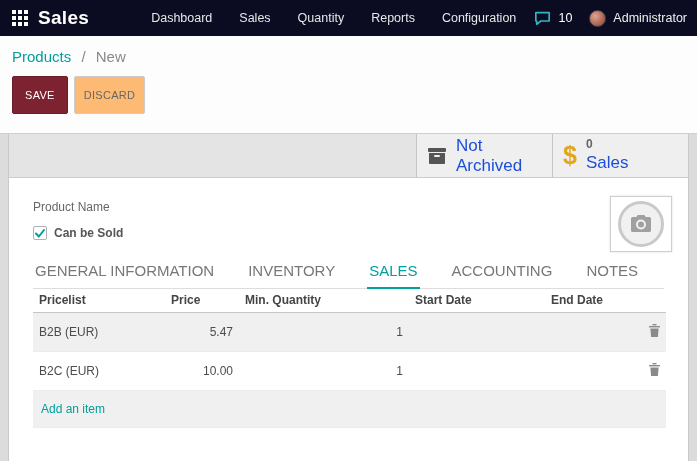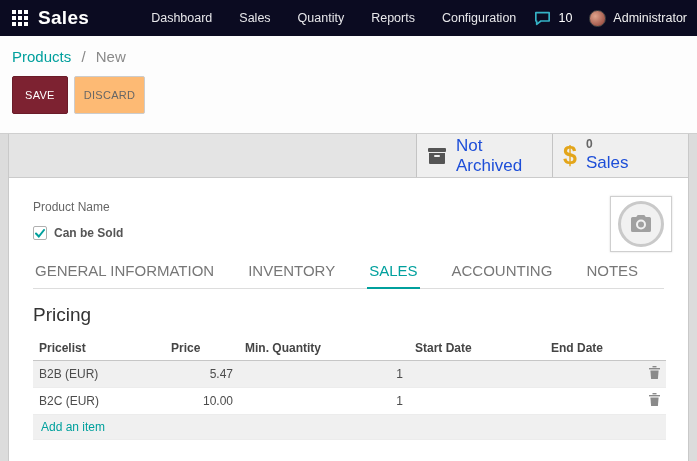--- a/index.html
+++ b/index.html
@@ -47,21 +47,21 @@
   .checkbox-label { font-size:12px; font-weight:bold; color:#555; }
 
   .tabs { display:flex; gap:30px; border-bottom:1px solid #ddd; font-size:15px; color:#777; }
   .tab { padding:6px 2px 8px; cursor:pointer; }
   .tab.active { color:#00a09d; border-bottom:2px solid #00a09d; margin-bottom:-1px; }
 
   .section-title { font-size:19px; font-weight:400; color:#333; margin:15px 0 11px; }
 
   table.pricing { width:100%; border-collapse:collapse; font-size:12px; color:#4c4c4c; table-layout:fixed; }
   table.pricing th { text-align:left; font-weight:bold; color:#454545; padding:4px 6px 5px; border-bottom:1px solid #c6c6c6; }
-  table.pricing td { padding:5px 6px; border-bottom:1px solid #ececec; height:25px; }
+  table.pricing td { padding:11px 6px; border-bottom:1px solid #ececec; height:25px; }
   table.pricing tr.row-odd td { background:#f0f0f0; }
   .col-pricelist{width:132px;} .col-price{width:74px;} .col-minqty{width:170px;}
   .col-start{width:136px;} .col-end{width:97px;} .col-trash{width:24px;}
   td.num, .num { text-align:right; }
   .trash-btn { cursor:pointer; display:inline-block; line-height:0; }
   tr.add-row td { background:#f0f0f0; color:#00a09d; cursor:pointer; padding-left:8px; }
 
   
   .image-box { position:absolute; top:18px; right:16px; width:62px; height:56px; background:#fff; border:1px solid #cfcfcf; box-shadow:0 0 2px rgba(0,0,0,.15); display:flex; align-items:center; justify-content:center; }
   .image-circle { width:46px; height:46px; border-radius:50%; border:3px solid #c9c9c9; background:#f1f1f1; display:flex; align-items:center; justify-content:center; }
@@ -168,21 +168,20 @@
         </div>
 
         <div class="tabs">
           <span class="tab">GENERAL INFORMATION</span>
           <span class="tab">INVENTORY</span>
           <span class="tab active">SALES</span>
           <span class="tab">ACCOUNTING</span>
           <span class="tab">NOTES</span>
         </div>
 
-        <h2 class="section-title">Pricing</h2>
 
         <table class="pricing">
           <colgroup>
             <col class="col-pricelist">
               <col class="col-price">
               <col class="col-minqty">
             <col class="col-start">
               <col class="col-end">
               <col class="col-trash">
           </colgroup>

